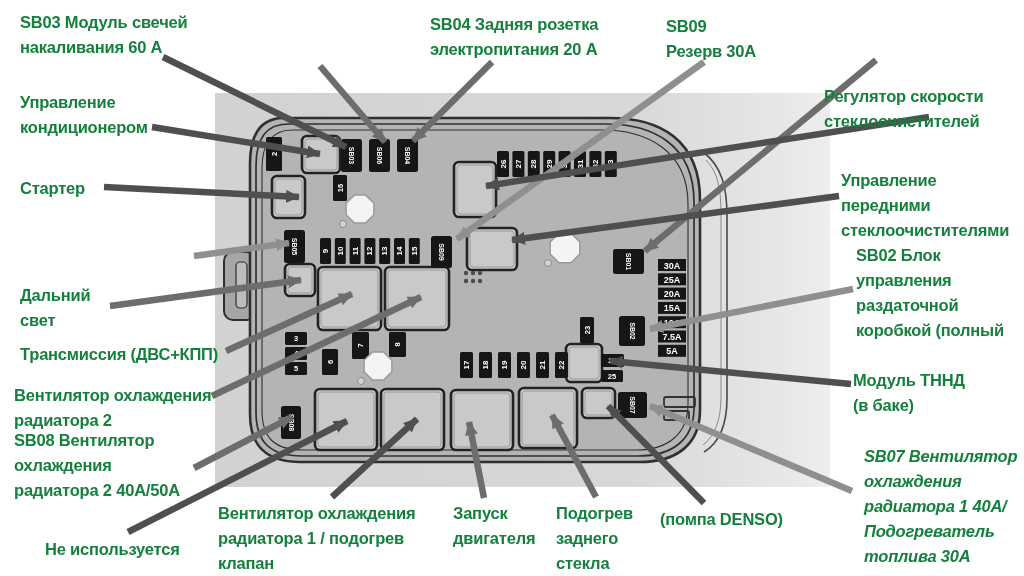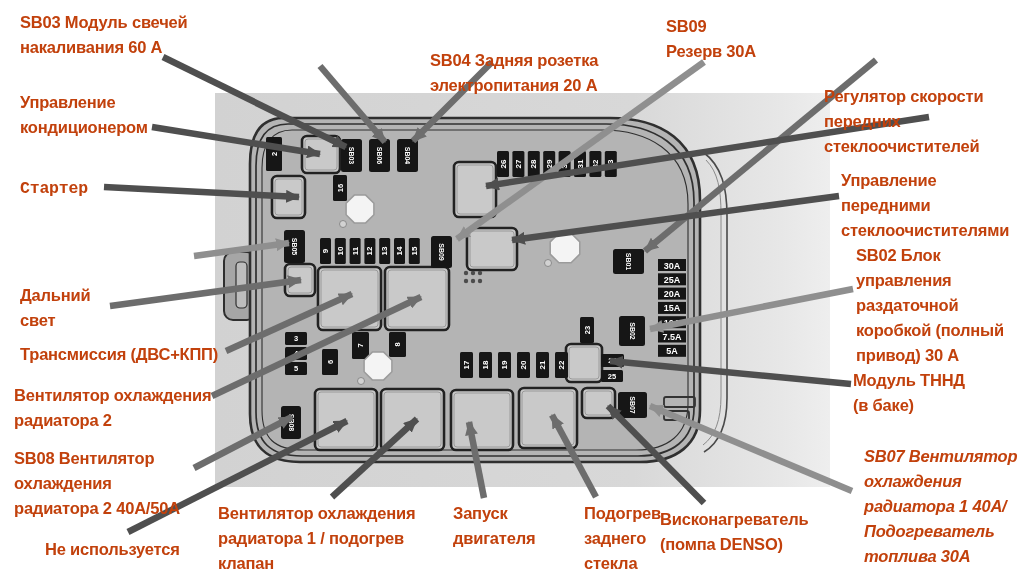--- a/index.html
+++ b/index.html
@@ -2,21 +2,21 @@
 <html><head>
 <meta charset="utf-8">
 <style>
   html,body{margin:0;padding:0;background:#ffffff;}
   #stage{position:relative;width:1024px;height:576px;overflow:hidden;
          font-family:"Liberation Sans","DejaVu Sans",sans-serif;background:#ffffff;}
   #photo{position:absolute;left:215px;top:93px;width:615px;height:394px;
          background:linear-gradient(90deg,#d2d2d2 0%,#d8d8d8 68%,#e7e7e7 92%,#eeeeee 100%);}
   #diagram-svg{position:absolute;left:0;top:0;width:1024px;height:576px;}
   #labels{position:absolute;left:0;top:0;width:1024px;height:576px;pointer-events:none;}
-  .callout{position:absolute;color:#c2410c;font-size:16.5px;font-weight:bold;
+  .callout{position:absolute;color:#15803d;font-size:16.5px;font-weight:bold;
            line-height:25px;white-space:nowrap;letter-spacing:-0.2px;}
   .callout .ln{display:block;}
 </style>
 </head>
 <body>
 
 <div id="stage">
   <div id="photo"></div>
   <svg id="diagram-svg" viewBox="0 0 1024 576">
       <defs>
@@ -194,88 +194,85 @@
       <line x1="839" y1="196" x2="512" y2="240" stroke="#4f4f4f" stroke-width="6.5" marker-end="url(#ah-dark)"></line>
       <line x1="853" y1="289" x2="650" y2="329" stroke="#8f8f8f" stroke-width="6.5" marker-end="url(#ah-light)"></line>
       <line x1="851" y1="384" x2="610" y2="361" stroke="#4f4f4f" stroke-width="6.5" marker-end="url(#ah-dark)"></line>
       <line x1="852" y1="491" x2="650" y2="406" stroke="#8f8f8f" stroke-width="6.5" marker-end="url(#ah-light)"></line>
     </svg>
   <div id="labels">
       <div class="callout" style="left: 20px; top: 10px;">
         <span class="ln">SB03 Модуль свечей</span>
         <span class="ln">накаливания 60 А</span>
       </div>
-      <div class="callout" style="left: 430px; top: 12px; margin-top: 36px;">
+      <div class="callout" style="left: 430px; top: 12px;">
         <span class="ln">SB04 Задняя розетка</span>
         <span class="ln">электропитания 20 А</span>
       </div>
       <div class="callout" style="left: 666px; top: 14px;">
         <span class="ln">SB09</span>
         <span class="ln">Резерв 30А</span>
       </div>
       <div class="callout" style="left: 20px; top: 90px;">
         <span class="ln">Управление</span>
         <span class="ln">кондиционером</span>
       </div>
-      <div class="callout" style="left: 20px; top: 176px; font-family: Liberation Mono, monospace;">
+      <div class="callout" style="left: 20px; top: 176px;">
         <span class="ln">Стартер</span>
       </div>
       <div class="callout" style="left: 20px; top: 283px;">
         <span class="ln">Дальний</span>
         <span class="ln">свет</span>
       </div>
       <div class="callout" style="left: 20px; top: 342px;">
         <span class="ln">Трансмиссия (ДВС+КПП)</span>
       </div>
       <div class="callout" style="left: 14px; top: 383px;">
         <span class="ln">Вентилятор охлаждения</span>
         <span class="ln">радиатора 2</span>
       </div>
-      <div class="callout" style="left: 14px; top: 446px;">
+      <div class="callout" style="left: 14px; top: 428px;">
         <span class="ln">SB08 Вентилятор</span>
         <span class="ln">охлаждения</span>
         <span class="ln">радиатора 2 40А/50А</span>
       </div>
       <div class="callout" style="left: 45px; top: 537px;">
         <span class="ln">Не используется</span>
       </div>
       <div class="callout" style="left: 218px; top: 501px;">
         <span class="ln">Вентилятор охлаждения</span>
         <span class="ln">радиатора 1 / подогрев</span>
         <span class="ln">клапан</span>
       </div>
       <div class="callout" style="left: 453px; top: 501px;">
         <span class="ln">Запуск</span>
         <span class="ln">двигателя</span>
       </div>
-      <div class="callout" style="left: 556px; top: 501px; margin-left: 28px;">
+      <div class="callout" style="left: 556px; top: 501px;">
         <span class="ln">Подогрев</span>
         <span class="ln">заднего</span>
         <span class="ln">стекла</span>
       </div>
       <div class="callout" style="left: 660px; top: 507px;">
-        <span class="ln">Висконагреватель</span>
         <span class="ln">(помпа DENSO)</span>
       </div>
       <div class="callout" style="left: 824px; top: 84px;">
         <span class="ln">Регулятор скорости</span>
-        <span class="ln">передних</span>
         <span class="ln">стеклоочистителей</span>
       </div>
       <div class="callout" style="left: 841px; top: 168px;">
         <span class="ln">Управление</span>
         <span class="ln">передними</span>
         <span class="ln">стеклоочистителями</span>
       </div>
       <div class="callout" style="left: 856px; top: 243px;">
         <span class="ln">SB02 Блок</span>
         <span class="ln">управления</span>
         <span class="ln">раздаточной</span>
         <span class="ln">коробкой (полный</span>
-        <span class="ln">привод) 30 А</span>
       </div>
       <div class="callout" style="left: 853px; top: 368px;">
         <span class="ln">Модуль ТННД</span>
         <span class="ln">(в баке)</span>
       </div>
       <div class="callout" style="left: 864px; top: 444px; font-style: italic;">
         <span class="ln">SB07 Вентилятор</span>
         <span class="ln">охлаждения</span>
         <span class="ln">радиатора 1 40А/</span>
         <span class="ln">Подогреватель</span>

